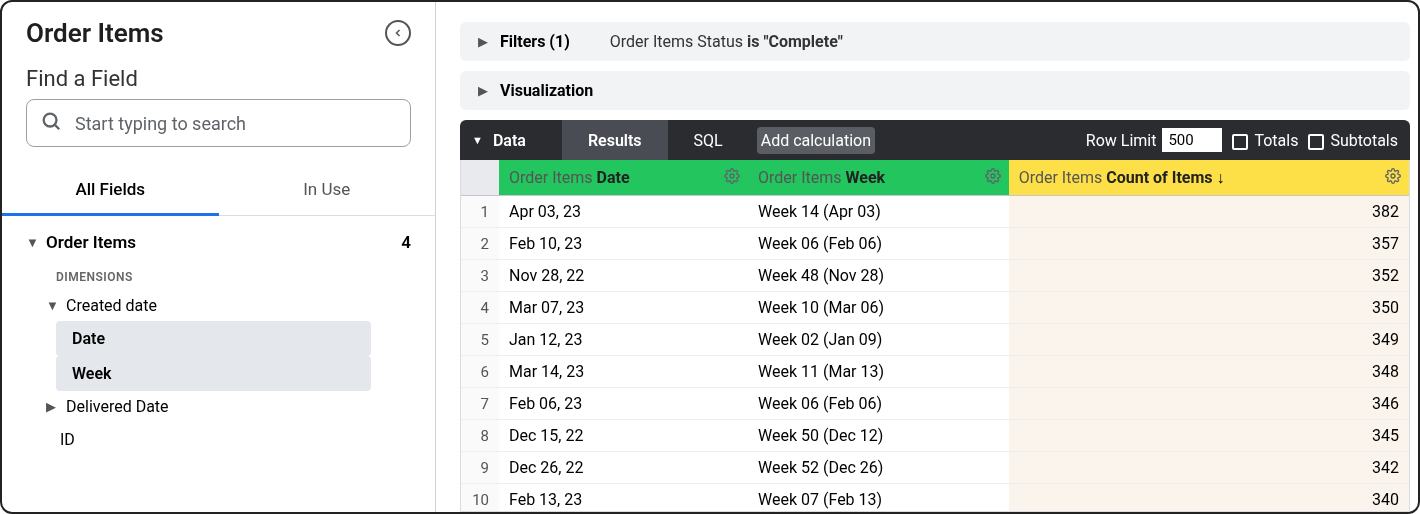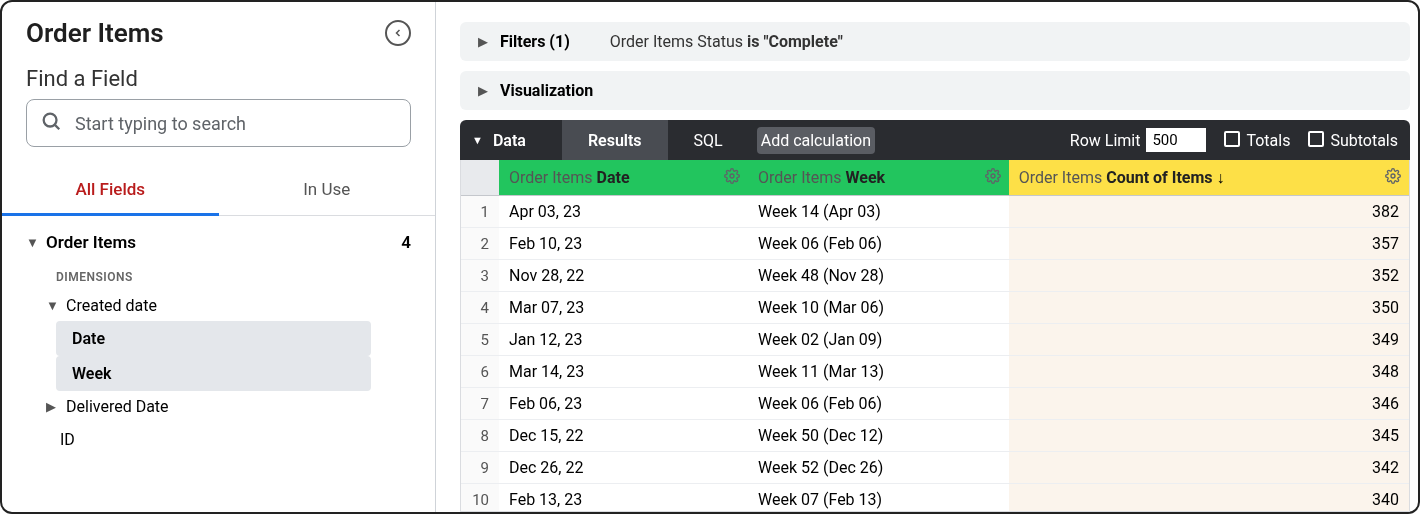--- a/index.html
+++ b/index.html
@@ -8,21 +8,21 @@
 .sidebar-header { display: flex; justify-content: space-between; align-items: center; margin-bottom: 18px; }
 .sidebar-title { font-size: 26px; font-weight: 600; color: #1f1f1f; }
 .collapse-btn { width: 26px; height: 26px; border: 2px solid #555; border-radius: 50%; display: flex; align-items: center; justify-content: center; color: #555; cursor: pointer; }
 .field-label { font-size: 22px; color: #333; margin-bottom: 8px; }
 .search-wrap { position: relative; margin-bottom: 18px; }
 .search-input { width: 100%; height: 48px; border: 1px solid #9aa0a6; border-radius: 8px; padding: 0 16px 0 48px; font-size: 18px; color: #5f6368; outline: none; }
 .search-input::placeholder { color: #5f6368; }
 .search-icon { position: absolute; left: 14px; top: 50%; transform: translateY(-50%); color: #5f6368; }
 .tabs { display: flex; border-bottom: 1px solid #dadce0; margin: 0 -24px; }
 .tab { flex: 1; text-align: center; padding: 14px 0; font-size: 17px; color: #555; cursor: pointer; }
-.tab.active { color: #b91c1c; font-weight: 500; border-bottom: 3px solid #1a73e8; margin-bottom: -1px; }
+.tab.active { color: #000000; font-weight: 500; border-bottom: 3px solid #1a73e8; margin-bottom: -1px; }
 .tree { margin-top: 8px; overflow-y: auto; }
 .tree-section { display: flex; align-items: center; justify-content: space-between; padding: 8px 0; font-size: 17px; font-weight: 600; cursor: pointer; }
 .caret { display: inline-block; width: 14px; margin-right: 6px; color: #555; font-size: 13px;}
 .section-label { flex: 1; display: flex; align-items: center; }
 .dim-label { font-size: 12px; font-weight: 600; color: #666; letter-spacing: 0.5px; padding: 10px 0 6px 30px; }
 .tree-node { display: flex; align-items: center; padding: 6px 0 6px 20px; font-size: 16px; cursor: pointer; }
 .leaf { padding: 8px 0 8px 46px; font-size: 16px; cursor: pointer; }
 .leaf.selected { background: #e4e7eb; border-radius: 4px; font-weight: 600; margin-left: 30px; padding-left: 16px; margin-right: 40px; }
 .leaf.plain { padding-left: 34px; }
 
@@ -35,21 +35,21 @@
 .databar { background: #2a2c30; border-radius: 6px 6px 0 0; display: flex; align-items: center; height: 40px; color: #fff; font-size: 16px; padding: 0 12px; }
 .databar .tri { margin-right: 10px; color: #fff; font-size: 11px; }
 .databar-label { font-weight: 600; margin-right: 36px; }
 .seg { height: 100%; display: flex; align-items: center; padding: 12px 26px; cursor: pointer; }
 .seg.results { background: #494c52; font-weight: 600; }
 .seg.sql { }
 .seg.addcalc { background: #5a5d63; margin-left: 8px; border-radius: 4px; padding: 4px 4px; height: auto;}
 .spacer { flex: 1; }
 .rowlimit-label { margin-right: 6px; }
 .rowlimit-input { width: 60px; height: 24px; border: none; font-size: 15px; padding: 0 6px; background: #fff; color: #000; }
-.chk { margin-left: 18px; display: flex; align-items: flex-start; gap: 6px; cursor: pointer; }
+.chk { margin-left: 10px; display: flex; align-items: flex-end; gap: 6px; cursor: pointer; }
 .chk-box { width: 16px; height: 16px; border: 2px solid #fff; border-radius: 2px; }
 
 .table-wrap { flex: 1; overflow: hidden; border: 1px solid #dadce0; border-top: none; }
 table { width: 100%; border-collapse: collapse; font-size: 16px; }
 th { text-align: left; font-weight: 400; padding: 8px 10px; position: relative; border-bottom: 1px solid #c4c7cc; }
 th.rownum-h { width: 38px; background: #e8eaed; }
 th.dim { background: #22c55e; }
 th.measure { background: #fde047; }
 th .prefix { color: #555; }
 th .strong { font-weight: 700; color: #222; }

